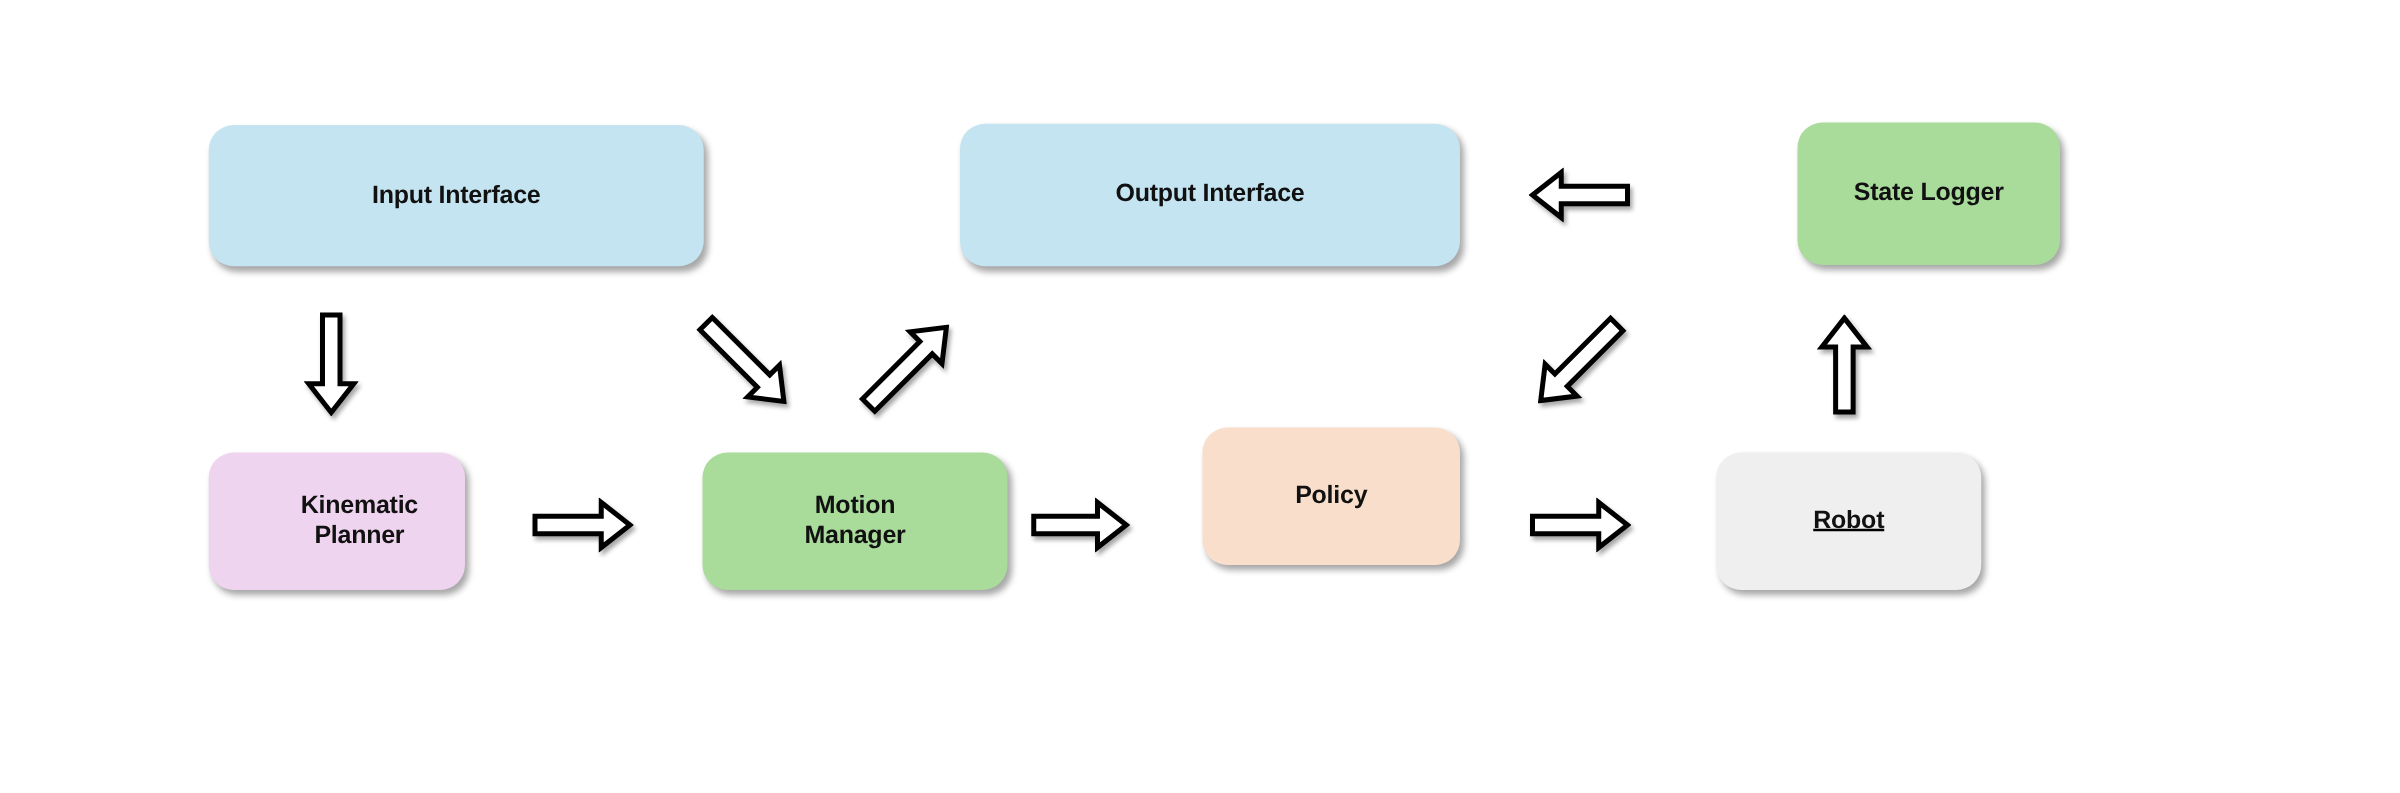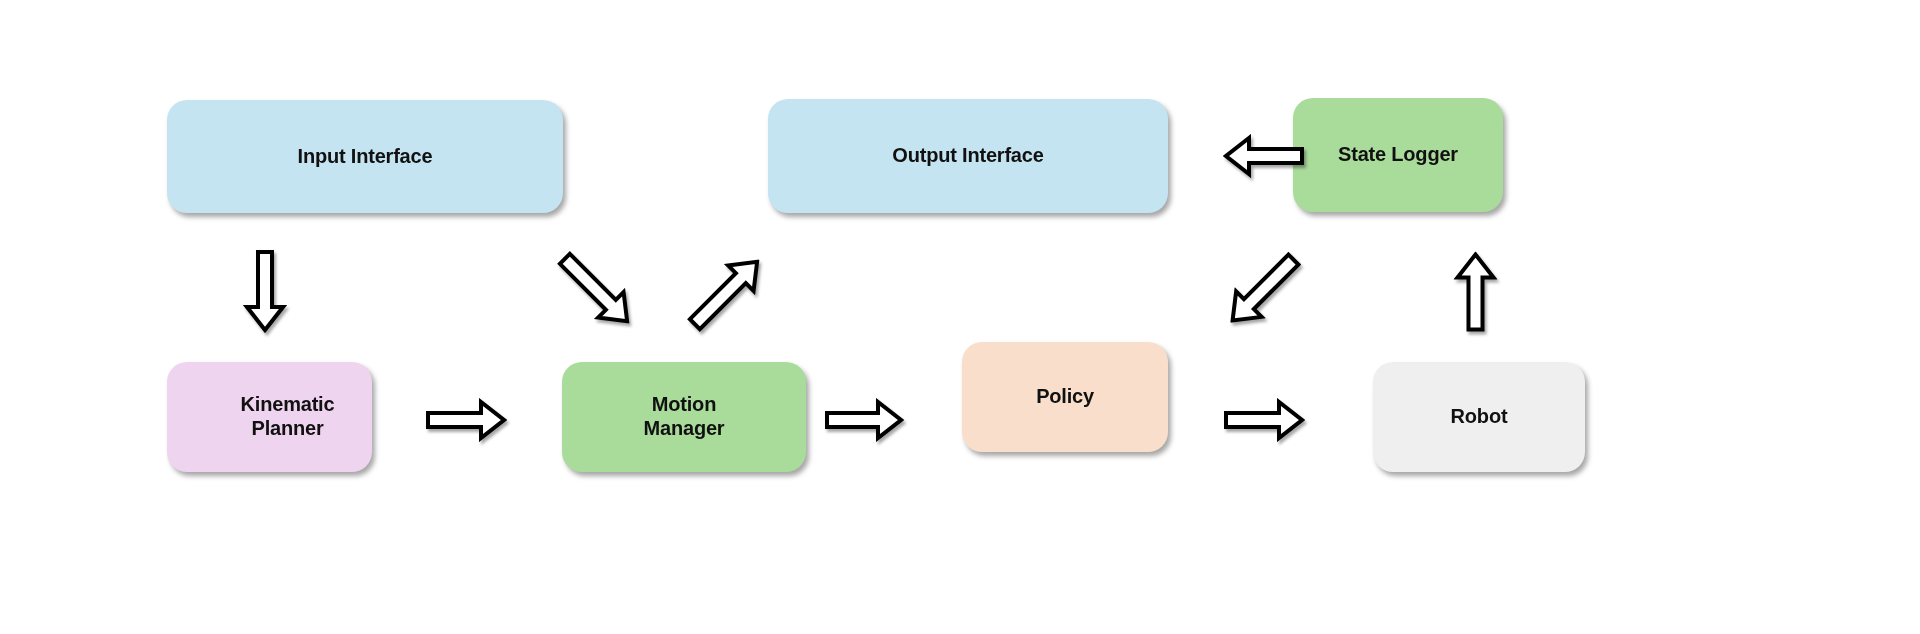--- a/index.html
+++ b/index.html
@@ -47,35 +47,35 @@
 <body>
 
 <div class="canvas">
 
   <div class="box" style="left: 167px; top: 100px; width: 396px; height: 113px; background: rgb(197, 228, 241);">
     <span class="box-label">Input Interface</span>
   </div>
   <div class="box" style="left: 768px; top: 99px; width: 400px; height: 114px; background: rgb(197, 228, 241);">
     <span class="box-label">Output Interface</span>
   </div>
-  <div class="box" style="left: 1293px; top: 98px; width: 210px; height: 114px; background: rgb(169, 219, 155);">
+  <div class="box" style="left: 1438px; top: 98px; width: 210px; height: 114px; background: rgb(169, 219, 155);">
     <span class="box-label">State Logger</span>
   </div>
   <div class="box" style="left: 167px; top: 362px; width: 205px; height: 110px; background: rgb(239, 212, 239); padding-left: 36px;">
     <span class="box-label">Kinematic
 Planner</span>
   </div>
   <div class="box" style="left: 562px; top: 362px; width: 244px; height: 110px; background: rgb(169, 219, 155);">
     <span class="box-label">Motion
 Manager</span>
   </div>
   <div class="box" style="left: 962px; top: 342px; width: 206px; height: 110px; background: rgb(249, 223, 203);">
     <span class="box-label">Policy</span>
   </div>
-  <div class="box" style="left: 1373px; top: 362px; width: 212px; height: 110px; background: rgb(239, 239, 239);">
+  <div class="box" style="left: 1373px; top: 362px; width: 212px; height: 110px; background: rgb(239, 239, 239); text-decoration: underline;">
     <span class="box-label">Robot</span>
   </div>
 
   <div class="arrow" style="left: 223px; top: 269px; width: 84px; height: 44px;">
       <svg viewBox="0 0 84 44" width="84" height="44" style="transform: rotate(90deg);">
         <polygon points="3,15 58,15 58,4 81,22 58,40 58,29 3,29" fill="#ffffff" stroke="#000000" stroke-width="4" stroke-linejoin="miter"></polygon>
       </svg>
     </div>
   <div class="arrow" style="left: 425px; top: 398px; width: 82px; height: 44px;">
       <svg viewBox="0 0 82 44" width="82" height="44" style="transform: rotate(0deg);">

